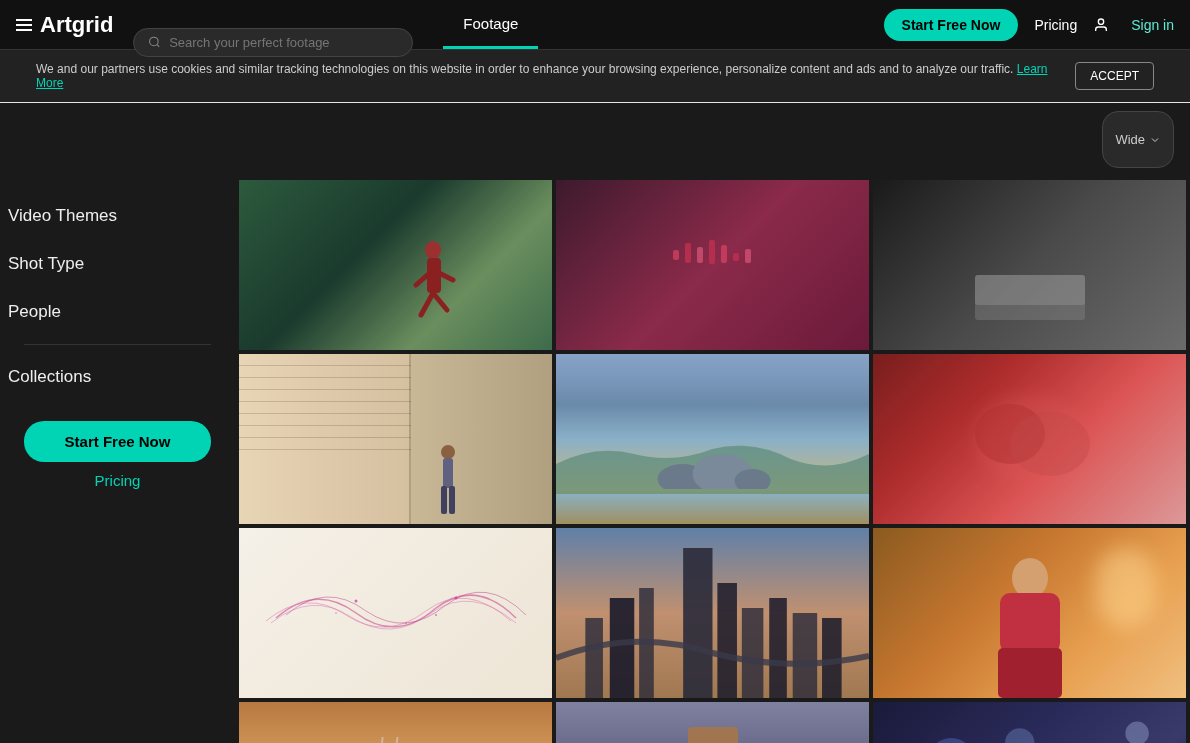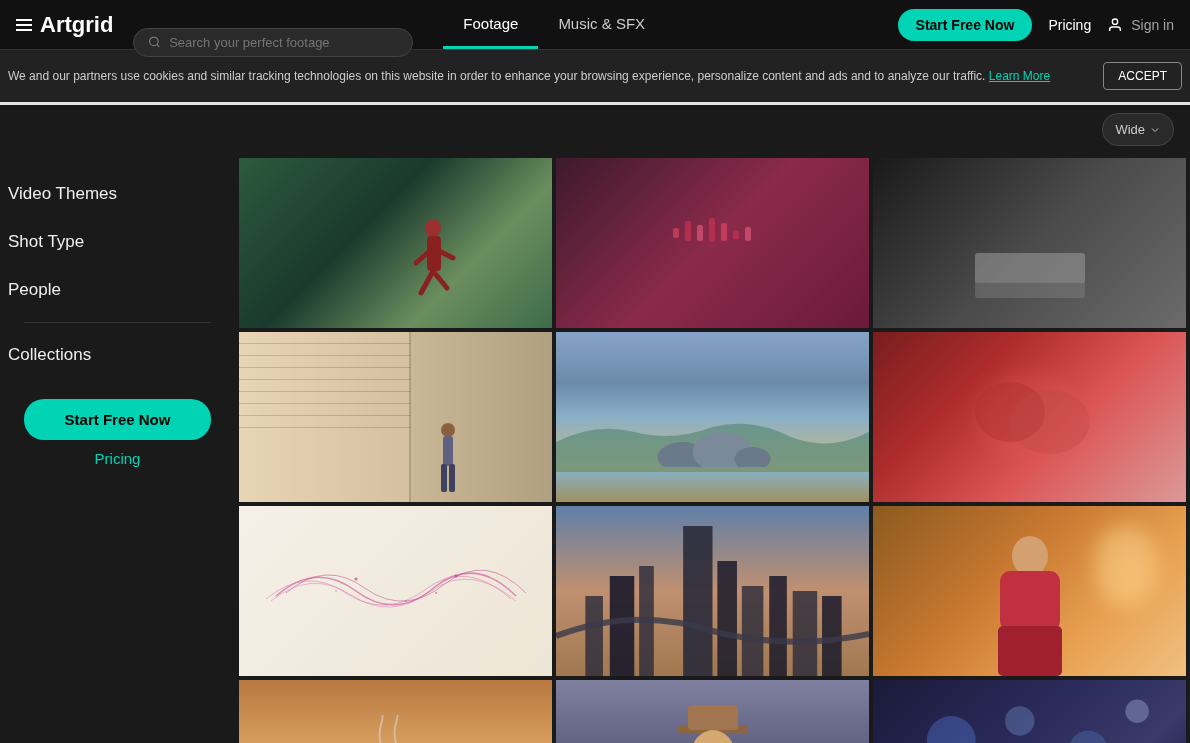--- a/index.html
+++ b/index.html
@@ -102,38 +102,38 @@
       cursor: pointer;
     }
     .pricing-link {
       color: #fff;
       font-size: 14px;
       cursor: pointer;
     }
     .sign-in {
       display: flex;
       align-items: center;
-      gap: 8px;
-      color: #a3a3a3;
+      gap: 22px;
+      color: #5eead4;
       font-size: 14px;
       cursor: pointer;
     }
 
     
     .cookie-banner {
       background: #222;
-      padding: 12px 8px;
+      padding: 12px 36px;
       display: flex;
       align-items: center;
       justify-content: space-between;
       font-size: 12px;
       color: #ccc;
       position: relative;
       z-index: 9;
-      border-bottom: 3px solid #e5e5e5;
+      border-bottom: 1px solid #e5e5e5;
     }
     .cookie-text a {
       color: #00d4b4;
       text-decoration: underline;
     }
     .accept-btn {
       background: transparent;
       border: 1px solid #888;
       color: #fff;
       padding: 6px 14px;
@@ -152,21 +152,21 @@
       padding: 8px 16px;
       background: #1a1a1a;
       gap: 12px;
       font-size: 13px;
       color: #ccc;
     }
     .filter-pill {
       background: #2a2a2a;
       border: 1px solid #444;
       border-radius: 16px;
-      padding: 8px 12px;
+      padding: 20px 12px;
       cursor: pointer;
       display: flex;
       align-items: center;
       gap: 4px;
     }
 
     
     .main-layout {
       display: flex;
       height: calc(743px - 50px - 40px - 40px);
@@ -328,21 +328,20 @@
   <div class="search-bar">
     <svg class="search-icon-svg" width="14" height="14" viewBox="0 0 24 24" fill="none" stroke="#888" stroke-width="2">
       <circle cx="11" cy="11" r="8"></circle>
         <line x1="21" y1="21" x2="16.65" y2="16.65"></line>
     </svg>
     <input type="text" placeholder="Search your perfect footage" style="">
   </div>
 
   <nav class="nav-tabs">
     <div class="nav-tab active">Footage</div>
-    <div class="nav-tab">Music &amp; SFX</div>
   </nav>
 
   <div class="header-right">
     <button class="start-free-btn">Start Free Now</button>
     <span class="pricing-link">Pricing</span>
     <div class="sign-in">
       <svg width="16" height="16" viewBox="0 0 24 24" fill="none" stroke="#fff" stroke-width="2">
         <path d="M20 21v-2a4 4 0 0 0-4-4H8a4 4 0 0 0-4 4v2"></path>
           <circle cx="12" cy="7" r="4"></circle>
       </svg>

